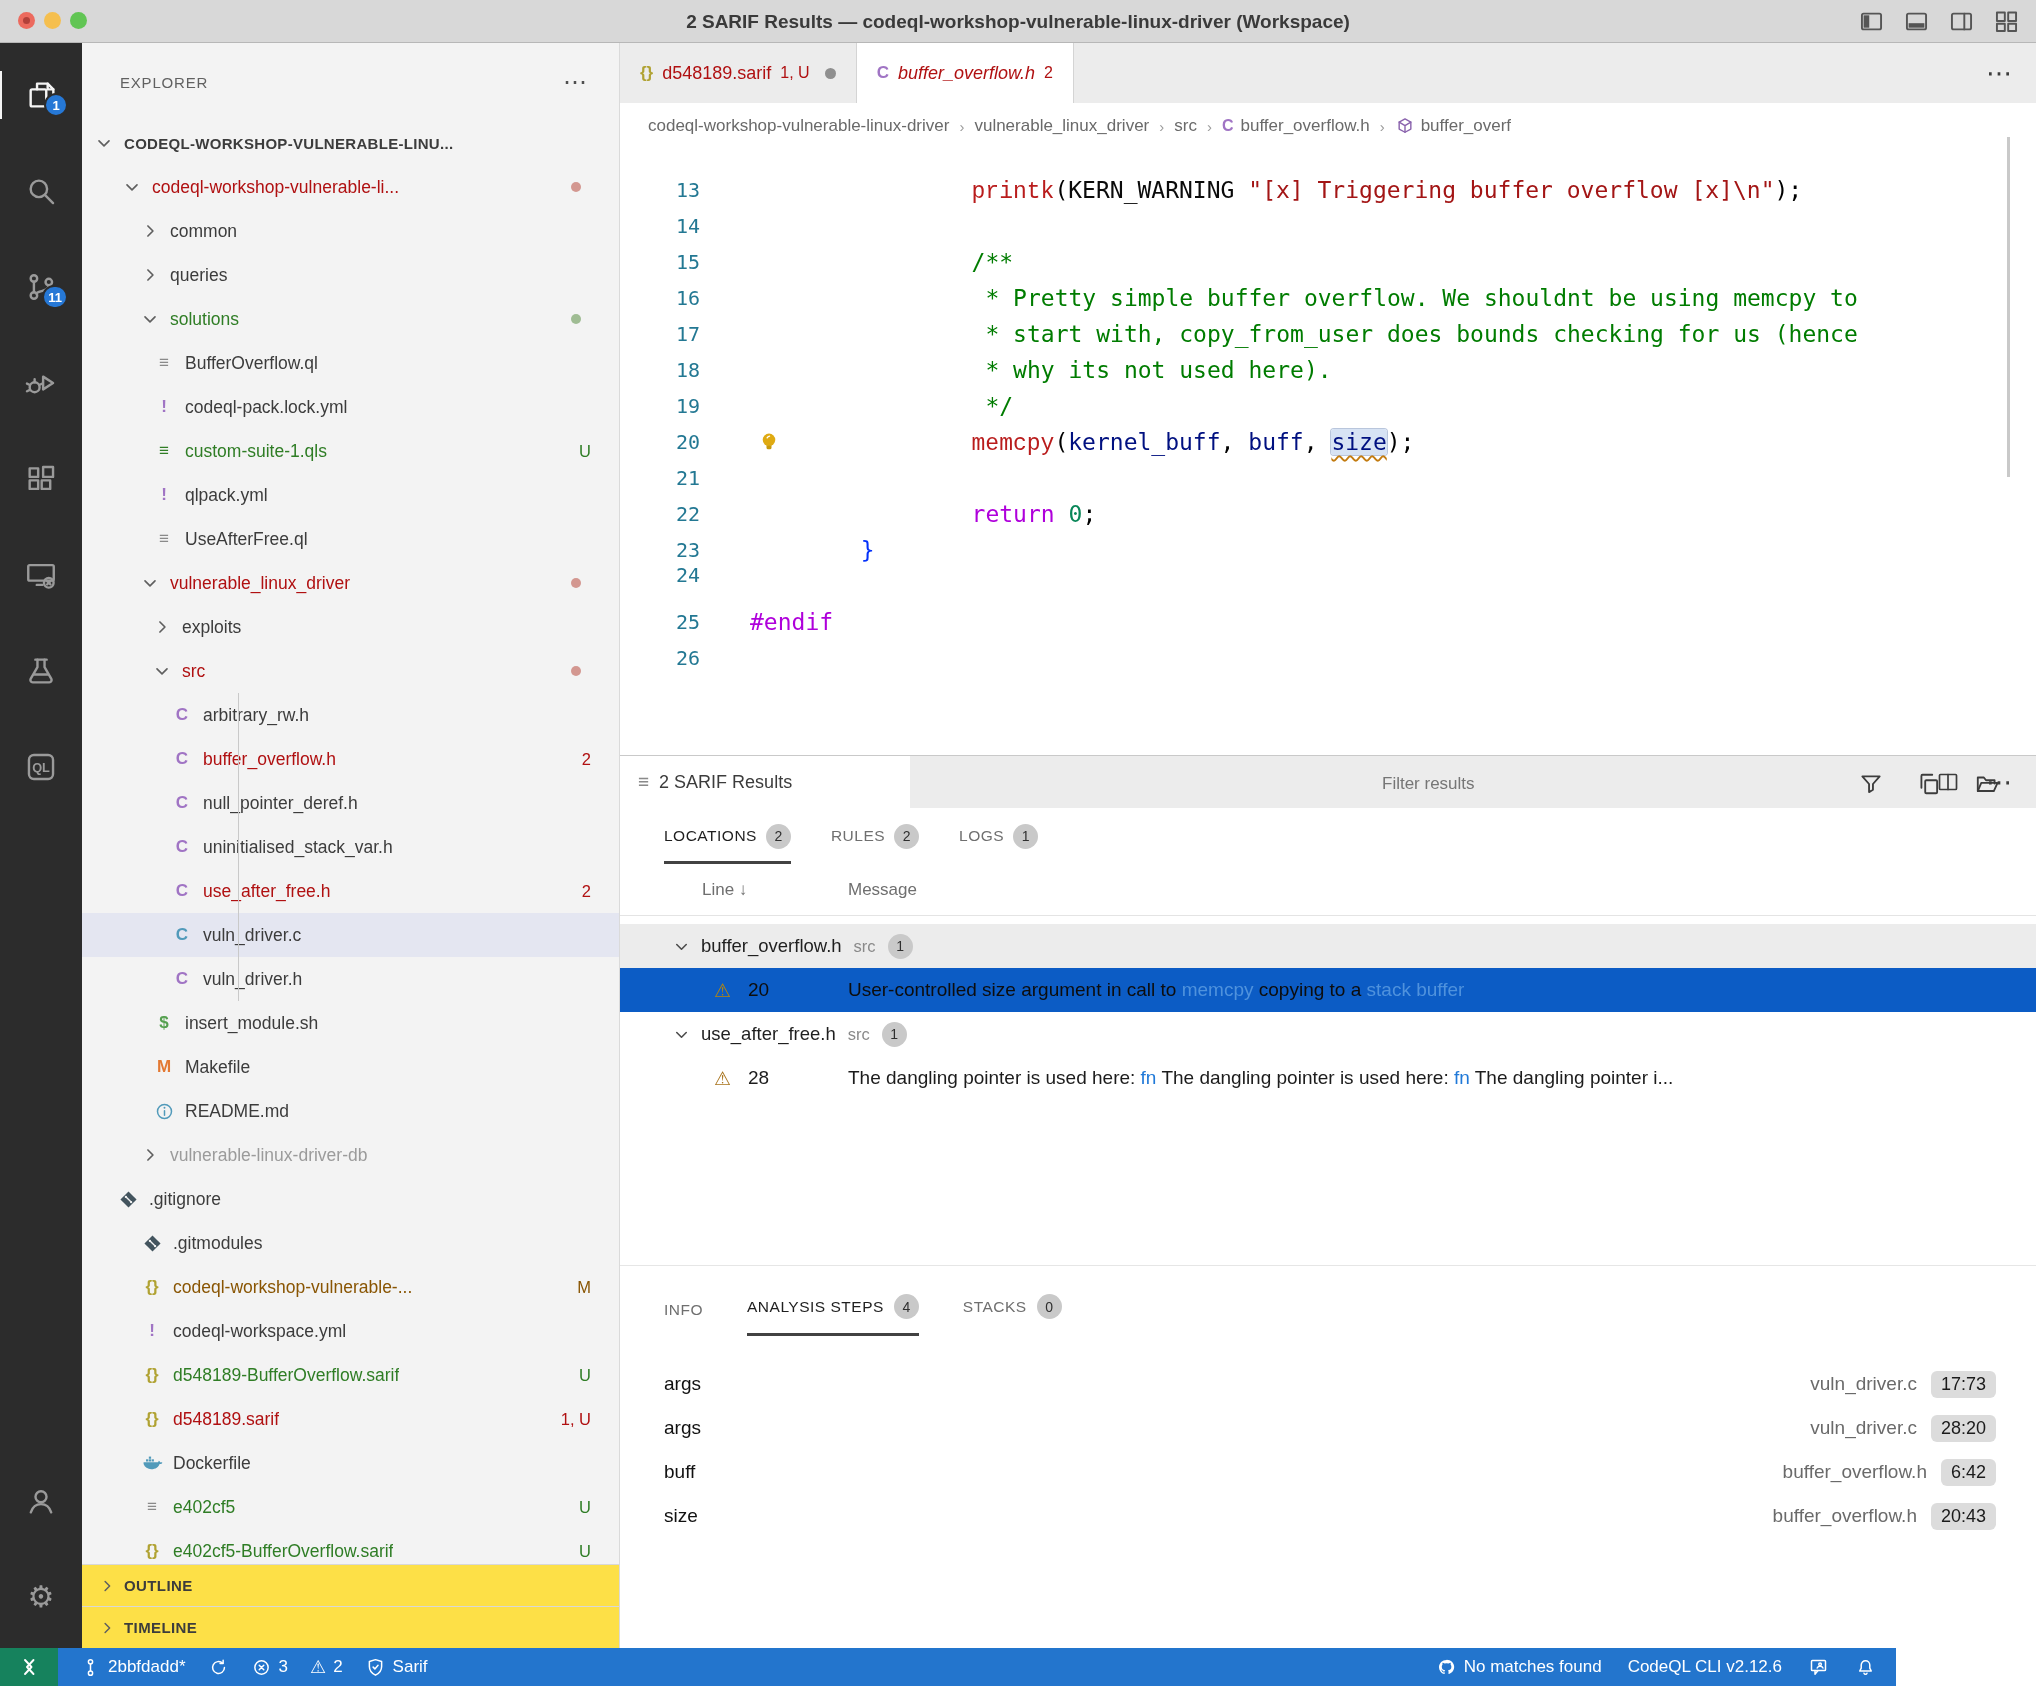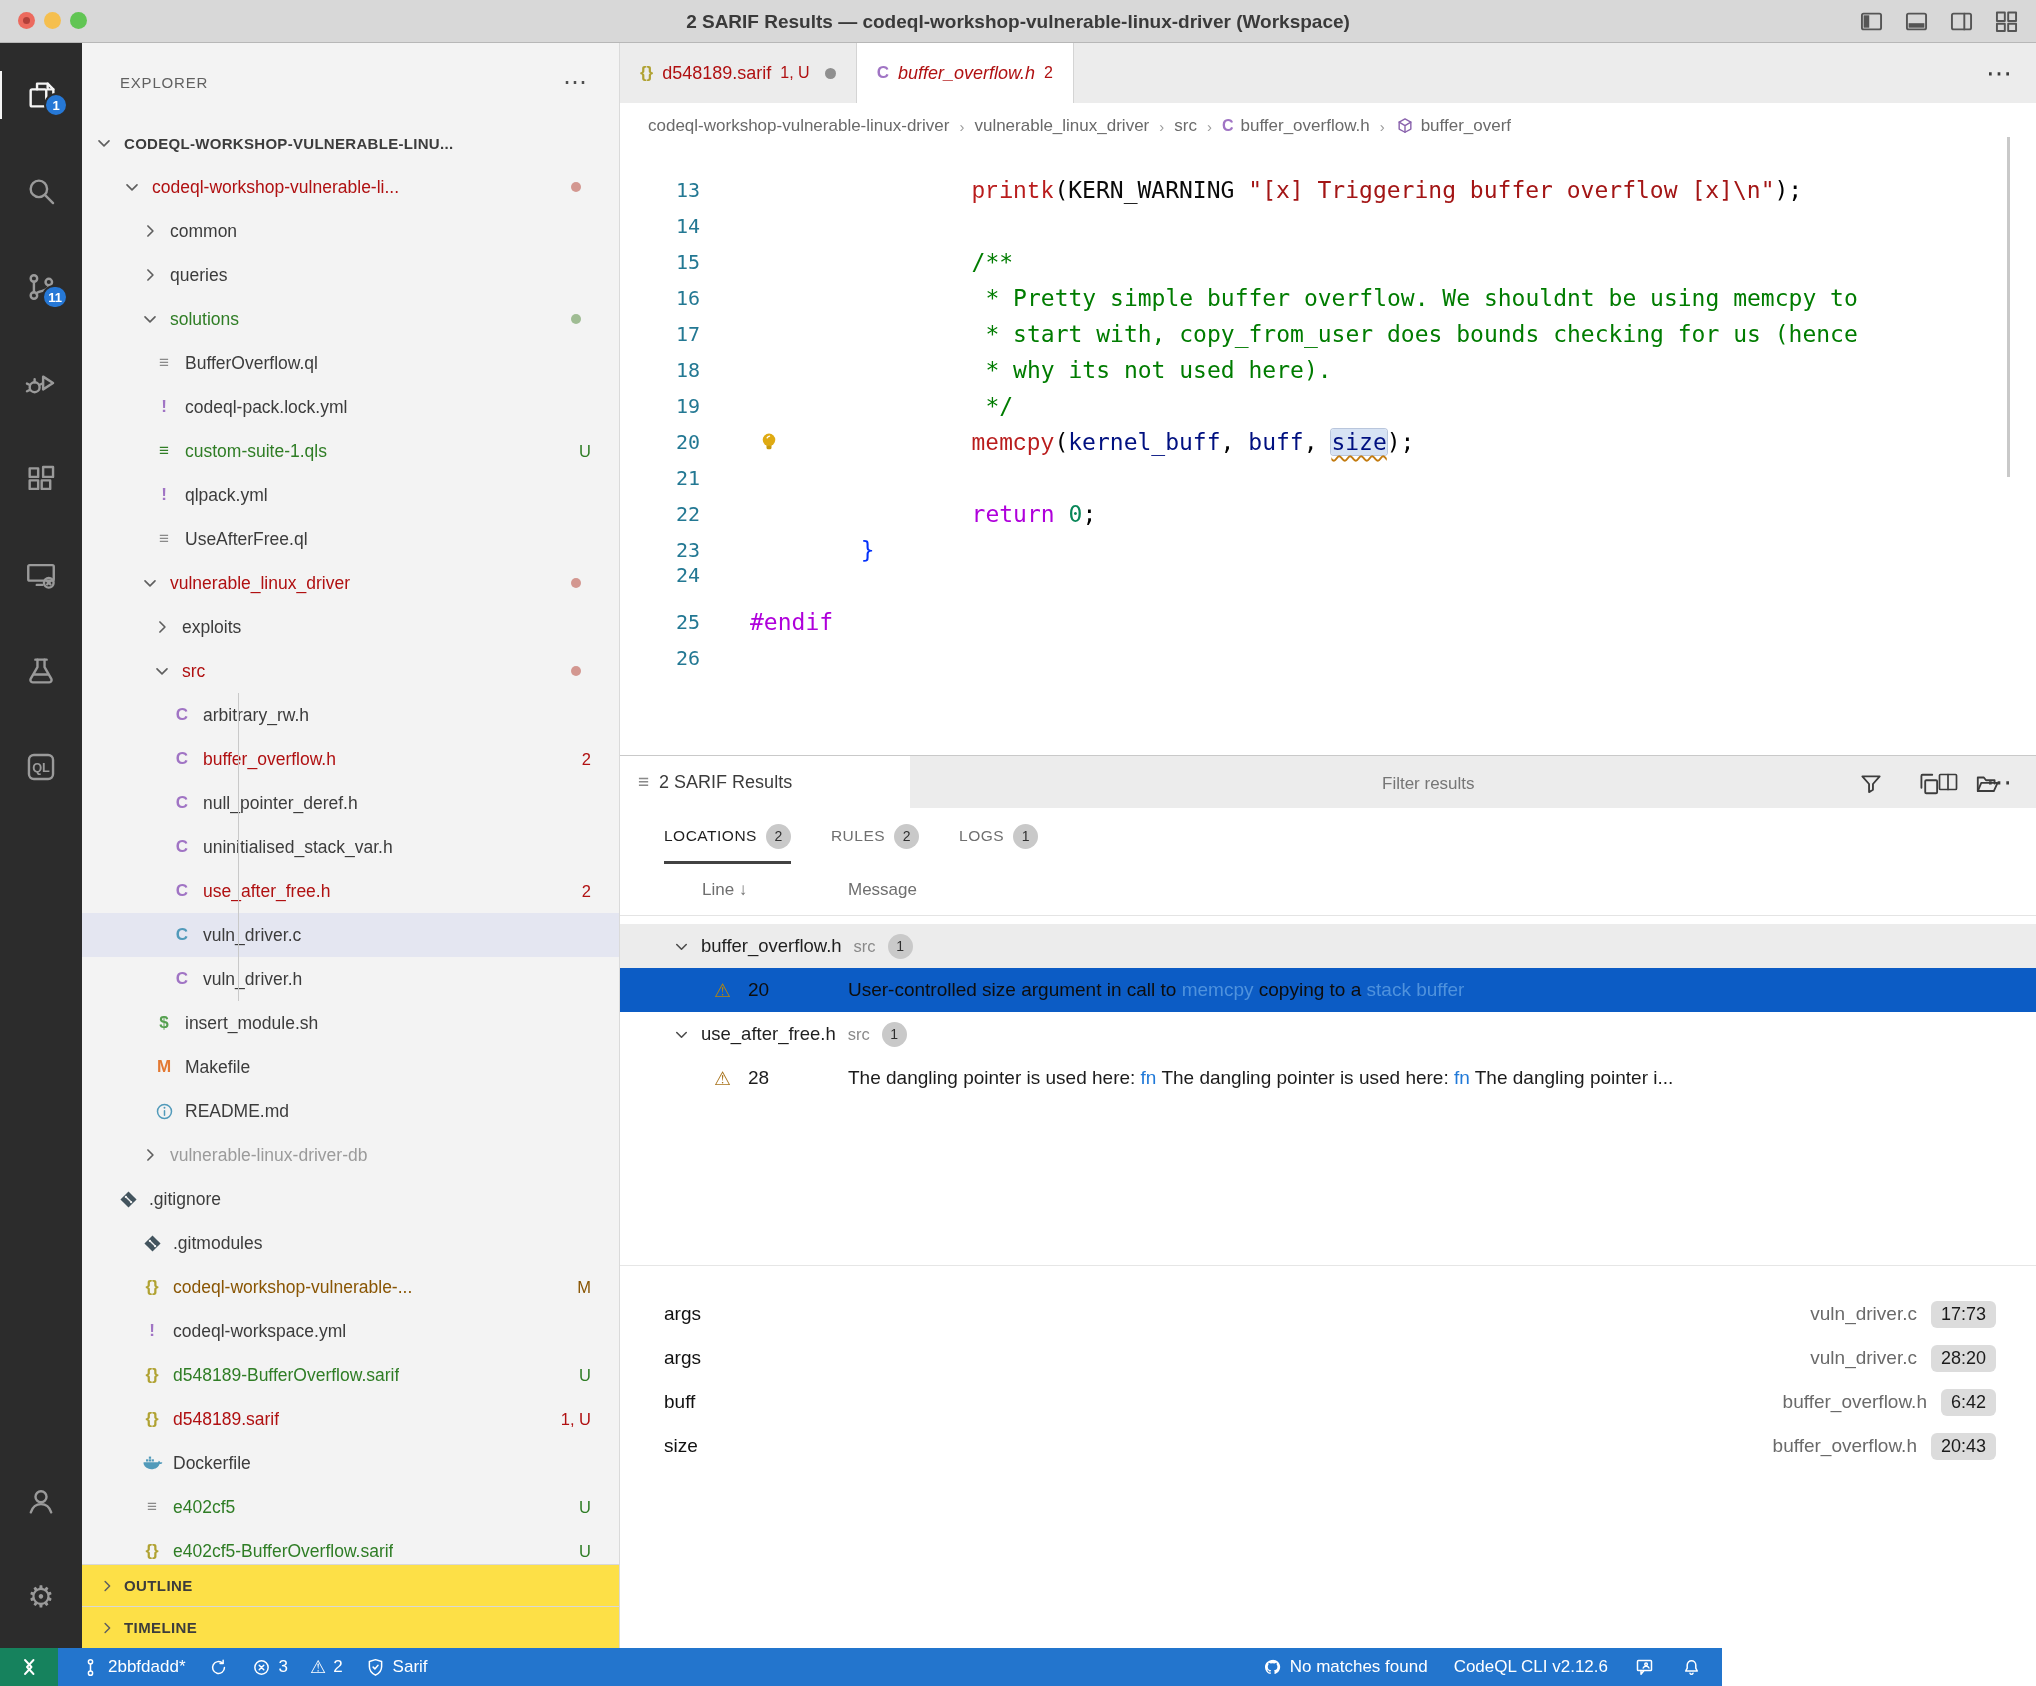--- a/index.html
+++ b/index.html
@@ -115,21 +115,21 @@
   .detail { position:absolute; left:0; top:509px; right:0; bottom:0; border-top:1px solid #e6e6e6; }
   .dtabs { height:70px; display:flex; align-items:flex-end; padding-left:44px; }
   .dtab { display:flex; align-items:center; gap:10px; margin-right:44px; font-size:15.5px; letter-spacing:0.5px; color:#6f6f6f; padding-bottom:14px; border-bottom:3px solid transparent; cursor:pointer; }
   .dtab.active { color:#1f1f1f; border-bottom-color:#424242; }
   .steps { margin-top:26px; }
   .srow { height:44px; display:flex; align-items:center; padding:0 40px 0 44px; font-size:19px; color:#111; cursor:pointer; }
   .srow .sfile { margin-left:auto; color:#6a6a6a; margin-right:14px; }
   .srow .sloc { background:#dcdcdc; border-radius:6px; padding:3px 10px; font-size:18px; color:#1b1b1b; }
 
   
-  .statusbar { position:absolute; left:0; bottom:0; width:1722px; height:38px; background:#2375cd; color:#fff; display:flex; align-items:center; font-size:17px; }
+  .statusbar { position:absolute; left:0; bottom:0; width:1896px; height:38px; background:#2375cd; color:#fff; display:flex; align-items:center; font-size:17px; }
   .sb-remote { width:58px; height:38px; background:#16825d; display:flex; align-items:center; justify-content:center; flex:none; cursor:pointer; }
   .sb-item { display:flex; align-items:center; gap:7px; margin-left:22px; cursor:pointer; }
   .sb-item .ic { width:21px; height:21px; }
   .sb-right { margin-left:auto; display:flex; align-items:center; gap:26px; margin-right:20px; }
   .sb-right .sb-item { margin-left:0; }
   .ic { display:inline-block; }
   .ic svg { width:100%; height:100%; display:block; }
 </style>
 </head>
 <body>
@@ -677,20 +677,33 @@
           <span class="gpath">src</span>
           <span class="cbadge">1</span>
         </div>
         <div class="rrow">
           <span class="warn">⚠</span>
           <span class="lno">28</span>
           <span class="msg"><span>The dangling pointer is used here: </span><span class="lnk">fn</span><span> The dangling pointer is used here: </span><span class="lnk">fn</span><span> The dangling pointer i...</span></span>
         </div>
       </div>
     <div class="detail">
+      <div class="dtabs" id="dtabs">
+          <div class="dtab">
+            <span>INFO</span>
+          </div>
+          <div class="dtab active">
+            <span>ANALYSIS STEPS</span>
+            <span class="cbadge">4</span>
+          </div>
+          <div class="dtab">
+            <span>STACKS</span>
+            <span class="cbadge">0</span>
+          </div>
+        </div>
       <div class="steps" id="steps">
           <div class="srow">
             <span>args</span>
             <span class="sfile">vuln_driver.c</span>
             <span class="sloc">17:73</span>
           </div>
           <div class="srow">
             <span>args</span>
             <span class="sfile">vuln_driver.c</span>
             <span class="sloc">28:20</span>

